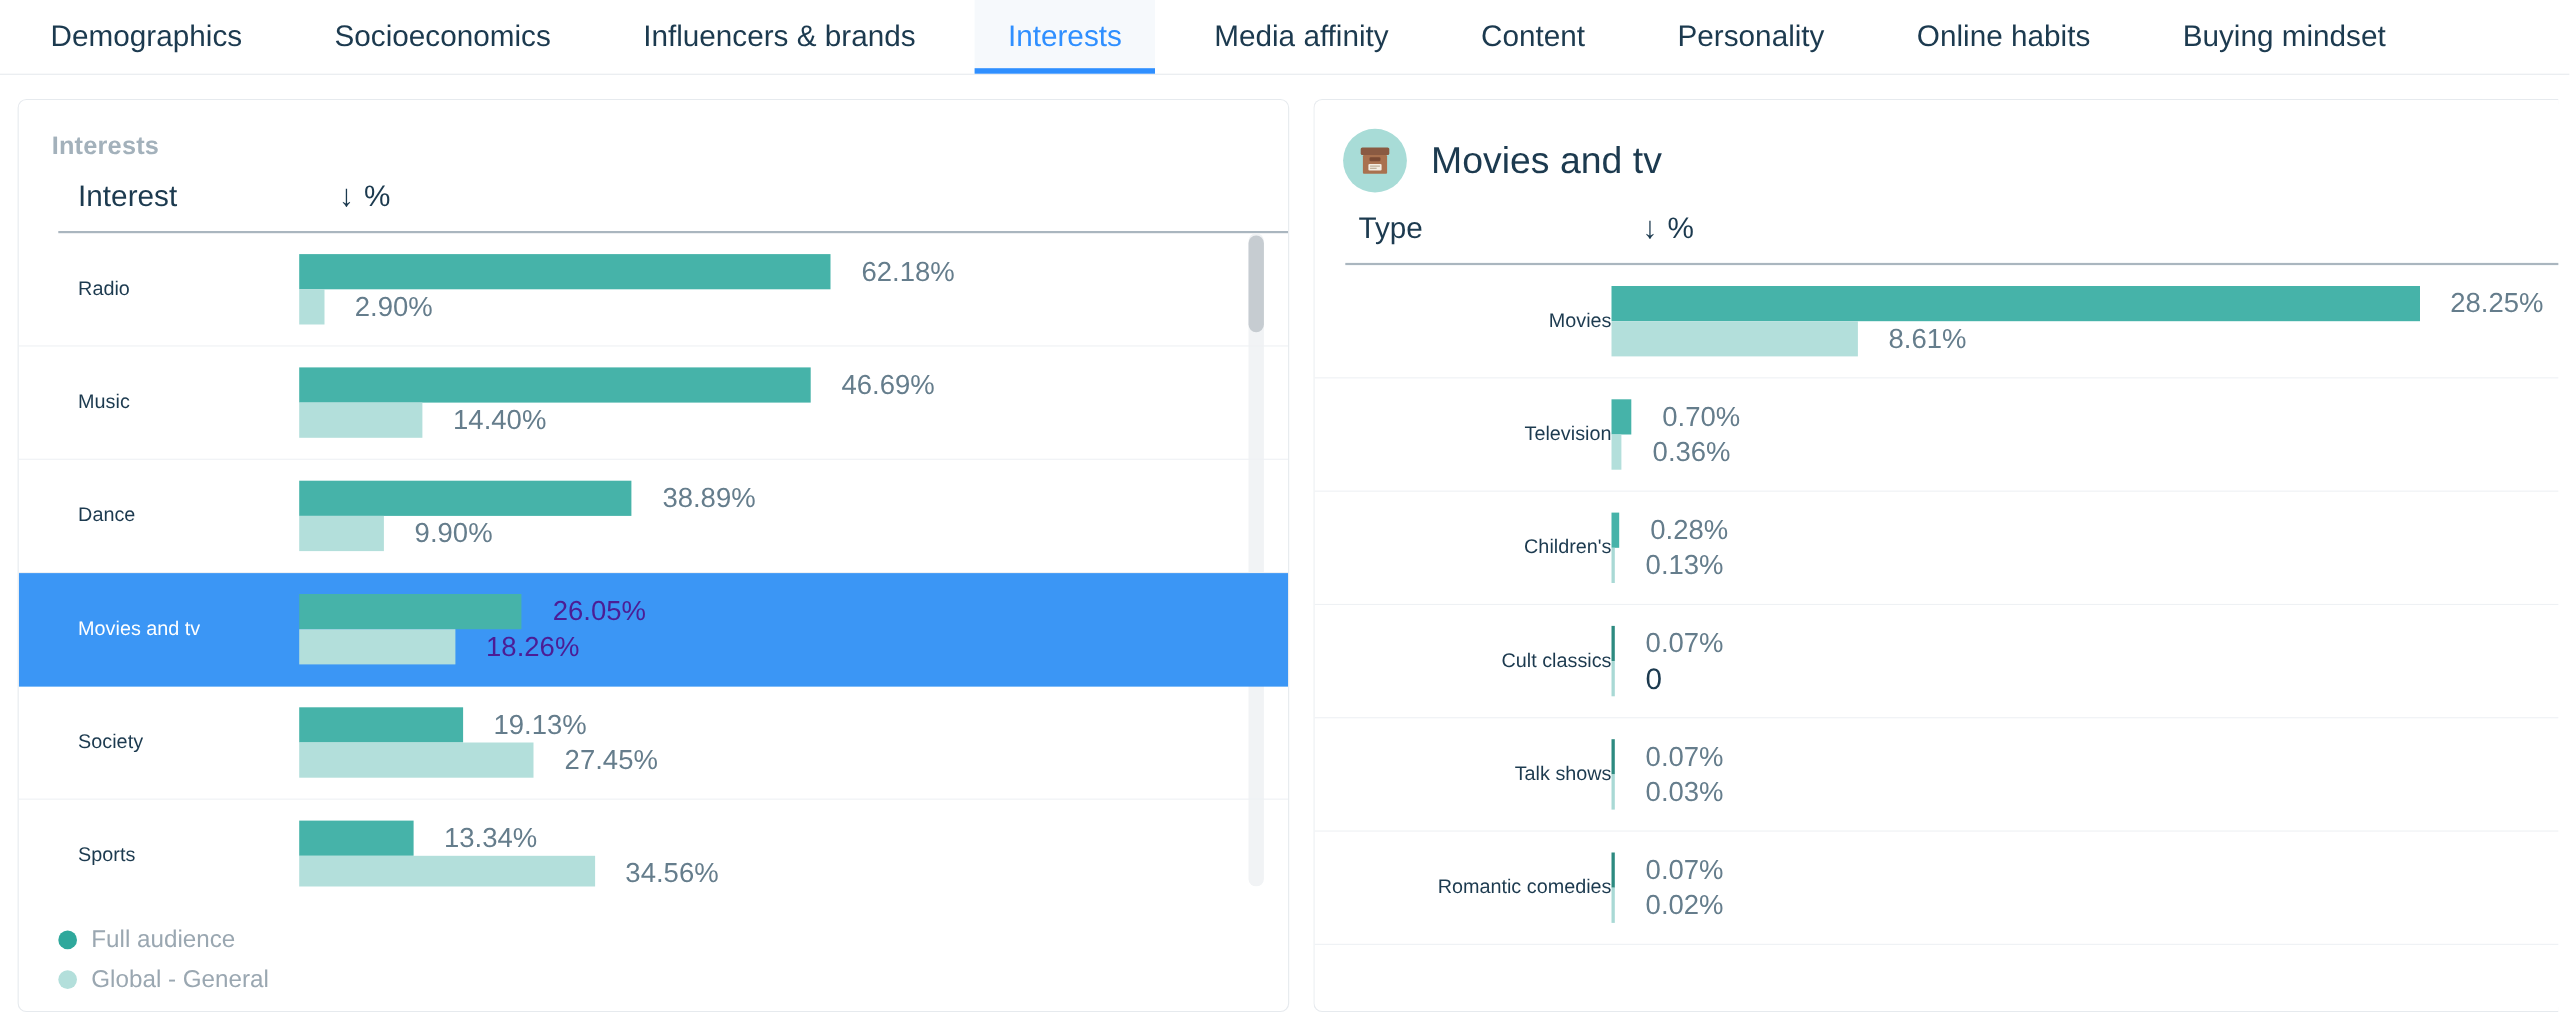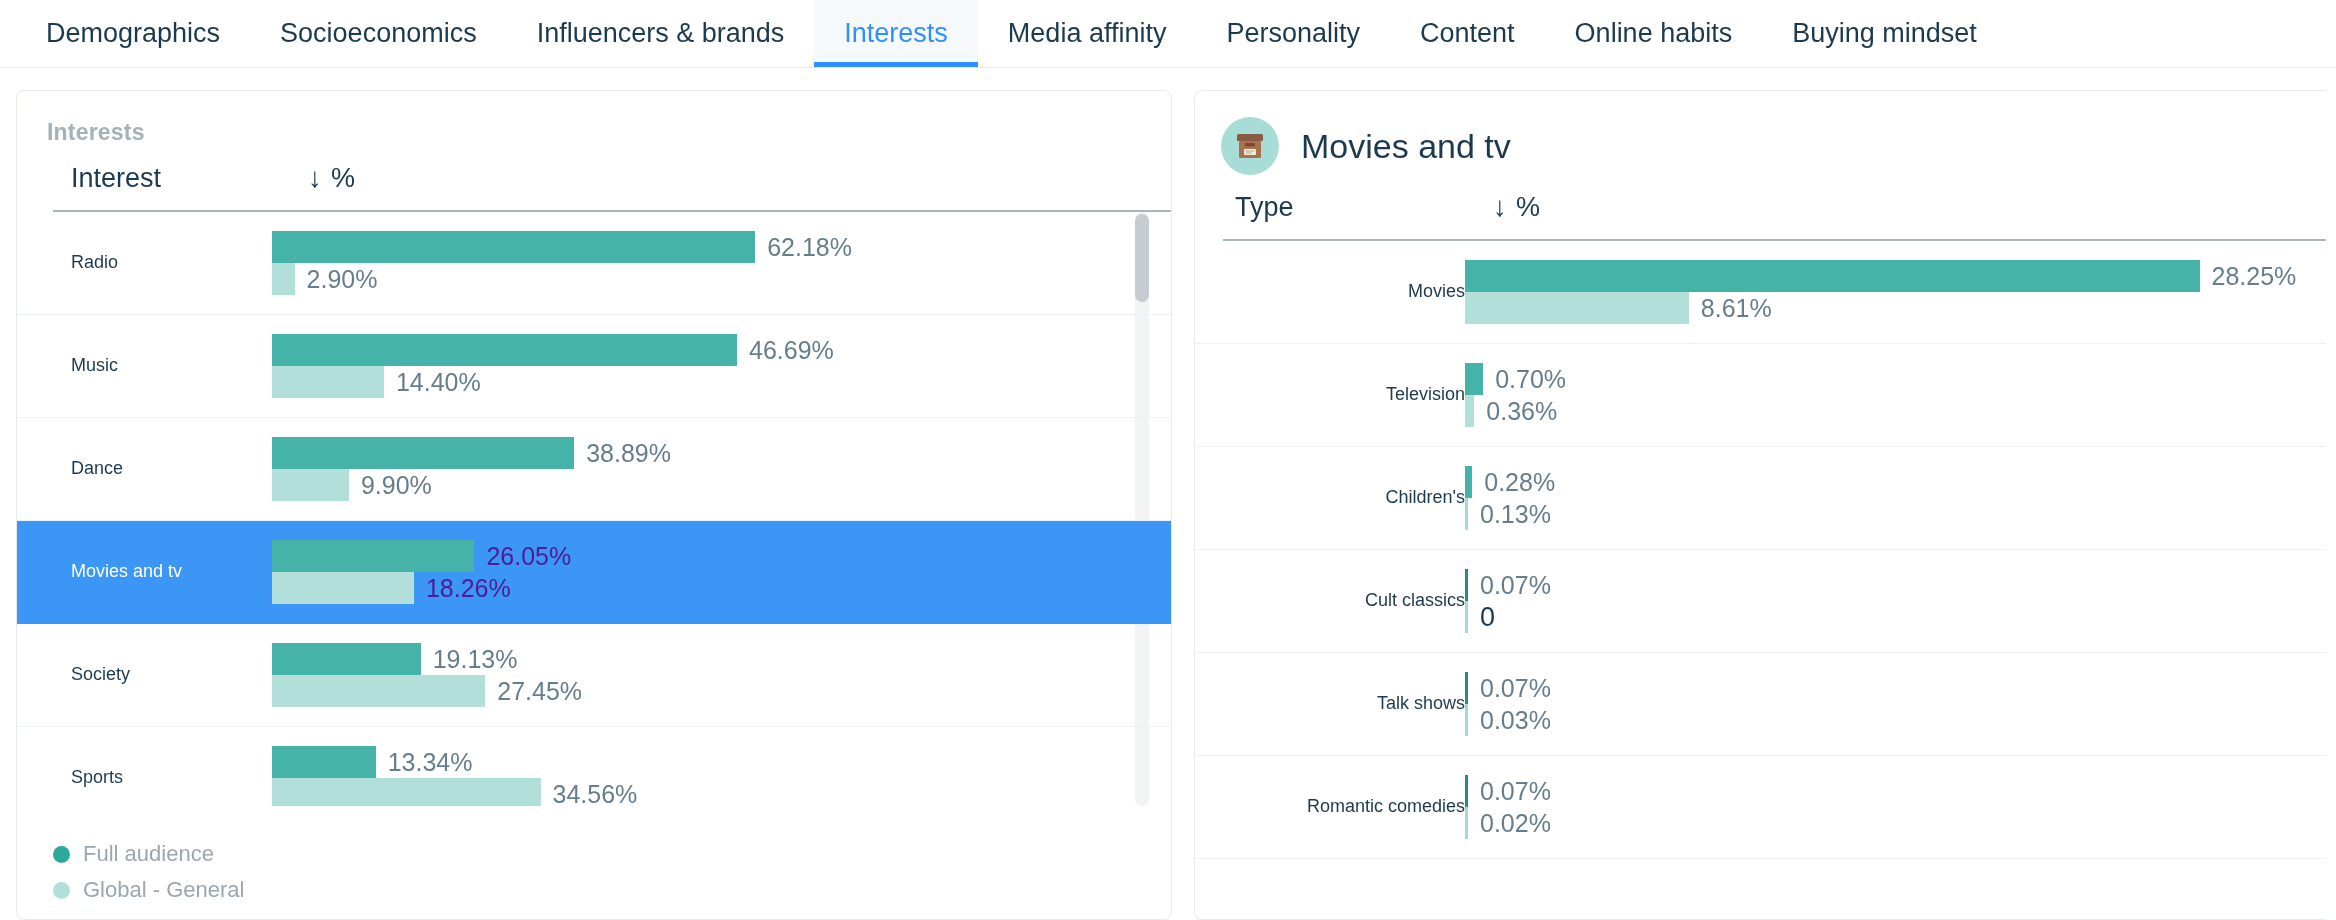--- a/index.html
+++ b/index.html
@@ -14,20 +14,21 @@
 
   
   .tabbar {
     position: relative;
     height: 68px;
     display: flex;
     align-items: stretch;
     padding-left: 16px;
     background: #ffffff;
     border-bottom: 1px solid #e6eaee;
+    gap: 24px;
   }
   .tab {
     display: flex;
     align-items: center;
     padding: 0 30px;
     font-size: 27px;
     color: #1c3a4f;
     white-space: nowrap;
     cursor: pointer;
     position: relative;
@@ -167,20 +168,21 @@
   .bar.primary   { background: #46b3a9; }
   .bar.secondary { background: #b3dfdb; }
   .bar.tick      { background: #2d8a80; width: 3px; }
   .bar.tick2     { background: #a9d9d5; width: 3px; }
 
   .bar-val {
     font-size: 25px;
     color: #657d8c;
     padding-left: 12px;
     white-space: nowrap;
+    margin-left: 16px;
   }
   .row.selected .bar-val { color: #4c1d95; }
   .bar-val.dark { color: #1c3a4f; font-size: 27px; }
 
   
   .scrolltrack {
     position: absolute;
     top: 0; right: 22px;
     width: 14px;
     height: 100%;
@@ -227,24 +229,24 @@
     <div class="tab">
       <span>Influencers &amp; brands</span>
     </div>
     <div class="tab active">
       <span>Interests</span>
     </div>
     <div class="tab">
       <span>Media affinity</span>
     </div>
     <div class="tab">
+      <span>Content</span>
+    </div>
+    <div class="tab">
       <span>Personality</span>
-    </div>
-    <div class="tab">
-      <span>Content</span>
     </div>
     <div class="tab">
       <span>Online habits</span>
     </div>
     <div class="tab">
       <span>Buying mindset</span>
     </div>
   </div>
 
 <div class="body">

